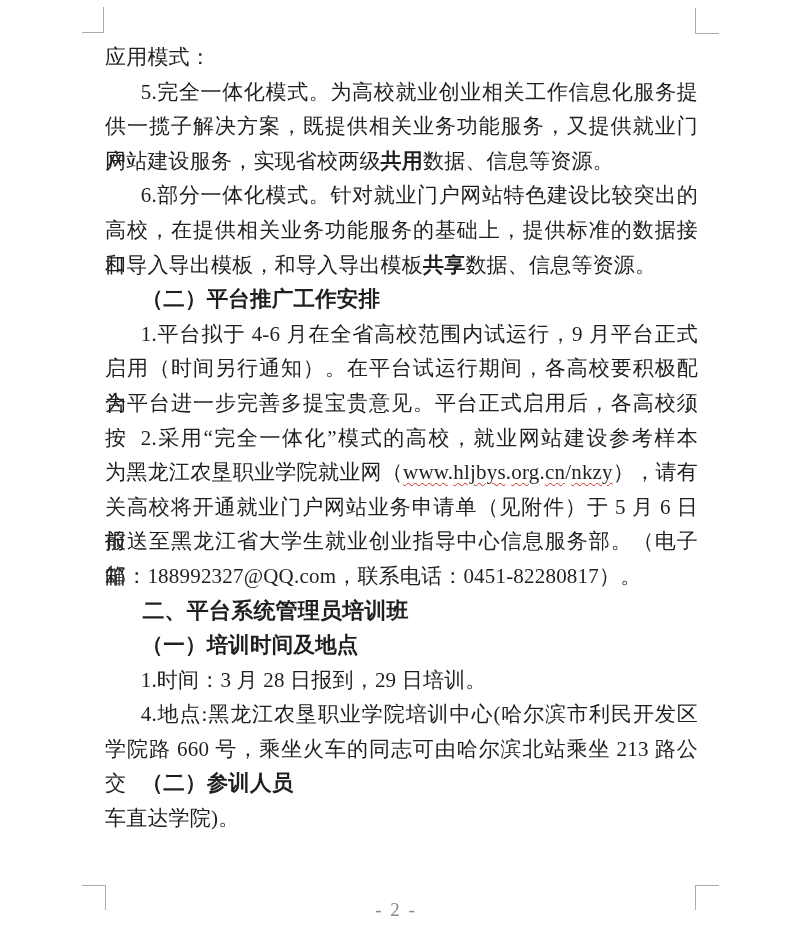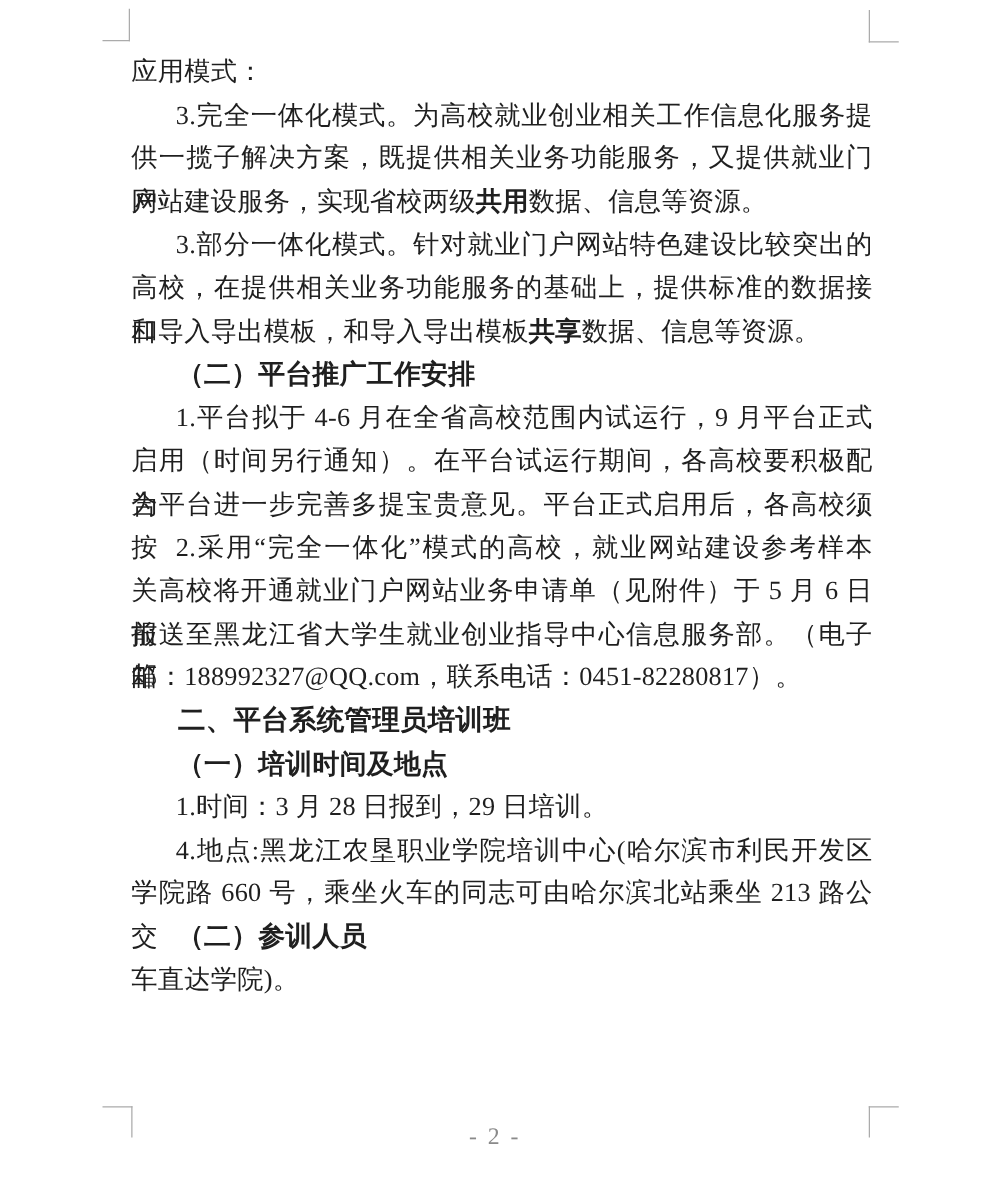--- a/index.html
+++ b/index.html
@@ -89,31 +89,32 @@
 </head>
 <body style="background: rgb(255, 255, 255);">
 
 <div class="crop tl"></div>
 <div class="crop tr"></div>
 <div class="crop bl"></div>
 <div class="crop br"></div>
 
 <div class="doc-body">
     <div class="line"><span>应用模式：</span></div>
-    <div class="line indent fill"><span>3.完全一体化模式。为高校就业创业相关工作信息化服务提</span></div>
+    <div class="line indent fill"><span>5.完全一体化模式。为高校就业创业相关工作信息化服务提</span></div>
     <div class="line fill"><span>供一揽子解决方案，既提供相关业务功能服务，又提供就业门户</span></div>
     <div class="line"><span>网站建设服务，实现省校两级</span><span class="b">共用</span><span>数据、信息等资源。</span></div>
-    <div class="line indent fill"><span>3.部分一体化模式。针对就业门户网站特色建设比较突出的</span></div>
+    <div class="line indent fill"><span>6.部分一体化模式。针对就业门户网站特色建设比较突出的</span></div>
     <div class="line fill"><span>高校，在提供相关业务功能服务的基础上，提供标准的数据接口</span></div>
     <div class="line"><span>和导入导出模板，和导入导出模板</span><span class="b">共享</span><span>数据、信息等资源。</span></div>
     <div class="line h2 indent"><span>（二）平台推广工作安排</span></div>
     <div class="line indent fill"><span>1.平台拟于 4-6 月在全省高校范围内试运行，9 月平台正式</span></div>
     <div class="line fill"><span>启用（时间另行通知）。在平台试运行期间，各高校要积极配合，</span></div>
     <div class="line fill"><span>为平台进一步完善多提宝贵意见。平台正式启用后，各高校须按</span></div>
     <div class="line indent fill"><span>2.采用“完全一体化”模式的高校，就业网站建设参考样本</span></div>
+    <div class="line fill"><span>为黑龙江农垦职业学院就业网（</span><span class="w">www</span><span>.</span><span class="w">hljbys</span><span>.</span><span class="w">org</span><span>.</span><span class="w">cn</span><span>/</span><span class="w">nkzy</span><span>），请有</span></div>
     <div class="line fill"><span>关高校将开通就业门户网站业务申请单（见附件）于 5 月 6 日前</span></div>
     <div class="line fill"><span>报送至黑龙江省大学生就业创业指导中心信息服务部。（电子邮</span></div>
     <div class="line"><span>箱：188992327@QQ.com，联系电话：0451-82280817）。</span></div>
     <div class="line h1 indent"><span>二、平台系统管理员培训班</span></div>
     <div class="line h2 indent"><span>（一）培训时间及地点</span></div>
     <div class="line indent"><span>1.时间：3 月 28 日报到，29 日培训。</span></div>
     <div class="line indent fill"><span>4.地点:黑龙江农垦职业学院培训中心(哈尔滨市利民开发区</span></div>
     <div class="line fill"><span>学院路 660 号，乘坐火车的同志可由哈尔滨北站乘坐 213 路公交</span></div>
     <div class="line h2 indent"><span>（二）参训人员</span></div>
     <div class="line"><span>车直达学院)。</span></div>

